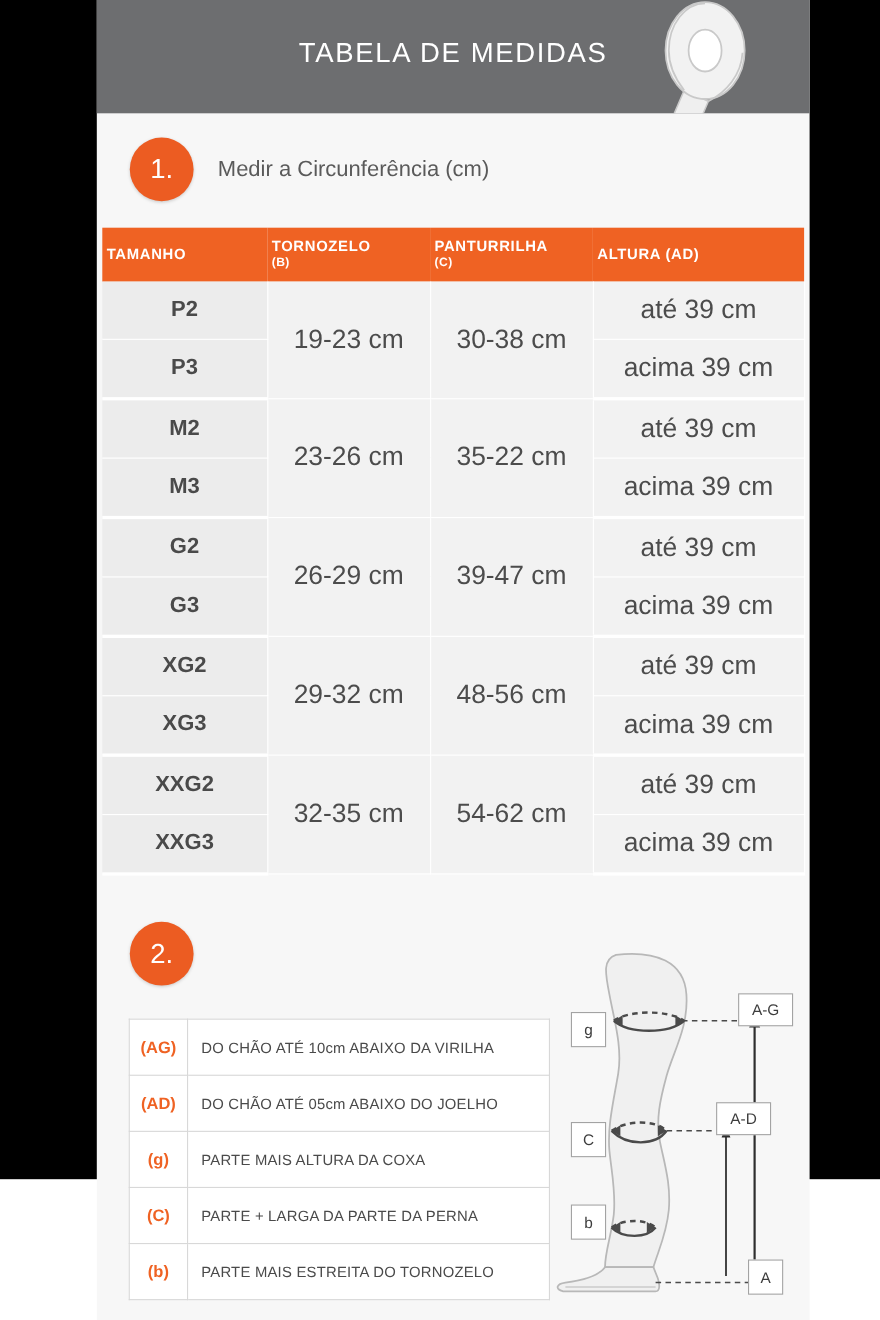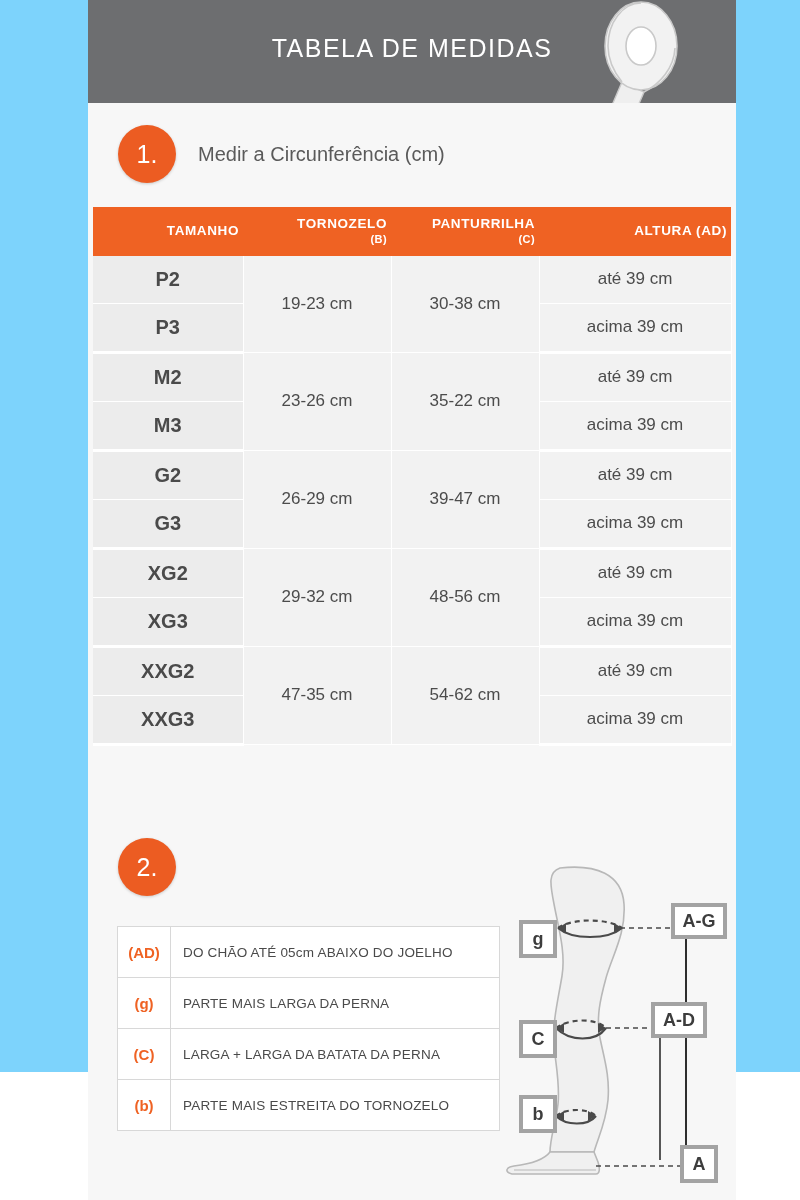--- a/index.html
+++ b/index.html
@@ -11,21 +11,21 @@
     width: 800px;
     height: 1200px;
     font-family: "Liberation Sans", sans-serif;
     overflow: hidden;
     position: relative;
   }
   .page {
     position: relative;
     width: 800px;
     height: 1072px;
-    background: #7dd3fc;
+    background: #000000;
   }
   
   .sheet {
     position: absolute;
     left: 88px;
     top: 0;
     width: 648px;
     height: 1200px;
     background: #f7f7f7;
   }
@@ -97,32 +97,32 @@
     border-collapse: collapse;
     table-layout: fixed;
   }
   .size-table th {
     background: #ef6223;
     color: #ffffff;
     font-size: 13.5px;
     font-weight: bold;
     letter-spacing: .6px;
     padding: 9px 4px;
-    text-align: right;
+    text-align: left;
     border: none;
     line-height: 1.25;
   }
   .size-table th .sub {
     display: block;
     font-size: 11px;
     font-weight: bold;
     letter-spacing: .4px;
   }
   .size-table td {
-    font-size: 17px;
+    font-size: 24px;
     color: #4c4c4c;
     text-align: center;
     padding: 12px 4px;
     background: #f2f2f2;
     border-bottom: 1px solid #ffffff;
     border-right: 1px solid #ffffff;
   }
   .size-table td.name {
     font-weight: bold;
     font-size: 20px;
@@ -174,25 +174,25 @@
   .leg-figure {
     position: absolute;
     left: 500px;
     top: 860px;
     width: 236px;
     height: 320px;
   }
 
   .tag-box {
     position: absolute;
-    border: 4px solid #a3a3a3;
+    border: 1px solid #a3a3a3;
     background: #ffffff;
     color: #3d3d3d;
-    font-size: 18px;
-    font-weight: bold;
+    font-size: 14px;
+    font-weight: normal;
     display: flex;
     align-items: center;
     justify-content: center;
   }
 </style>
 </head>
 <body>
 
 <div class="page">
   <div class="sheet"></div>
@@ -274,48 +274,52 @@
         <td class="merged" rowspan="2">48-56 cm</td>
         <td>até 39 cm</td>
       </tr>
       <tr class="group-end">
         <td class="name">XG3</td>
         <td>acima 39 cm</td>
       </tr>
 
       <tr>
         <td class="name">XXG2</td>
-        <td class="merged" rowspan="2">47-35 cm</td>
+        <td class="merged" rowspan="2">32-35 cm</td>
         <td class="merged" rowspan="2">54-62 cm</td>
         <td>até 39 cm</td>
       </tr>
       <tr class="group-end">
         <td class="name">XXG3</td>
         <td>acima 39 cm</td>
       </tr>
     </tbody>
   </table>
 
   <div class="step-row" style="left:118px; top:838px;">
     <div class="step-badge">2.</div>
   </div>
 
   <table class="points-table">
     <tbody>
       <tr>
+        <td class="code">(AG)</td>
+        <td class="desc">DO CHÃO ATÉ 10cm ABAIXO DA VIRILHA</td>
+      </tr>
+      <tr>
         <td class="code">(AD)</td>
         <td class="desc">DO CHÃO ATÉ 05cm ABAIXO DO JOELHO</td>
       </tr>
       <tr>
         <td class="code">(g)</td>
-        <td class="desc">PARTE MAIS LARGA DA PERNA</td>
+        <td class="desc">PARTE MAIS ALTURA DA COXA</td>
       </tr>
       <tr>
         <td class="code">(C)</td>
-        <td class="desc">LARGA + LARGA DA BATATA DA PERNA</td>
+        <td class="desc">PARTE + LARGA DA PARTE DA PERNA</td>
       </tr>
       <tr>
         <td class="code">(b)</td>
         <td class="desc">PARTE MAIS ESTREITA DO TORNOZELO</td>
       </tr>
     </tbody>
   </table>
 
   <svg class="leg-figure" viewBox="0 0 236 320">
 

